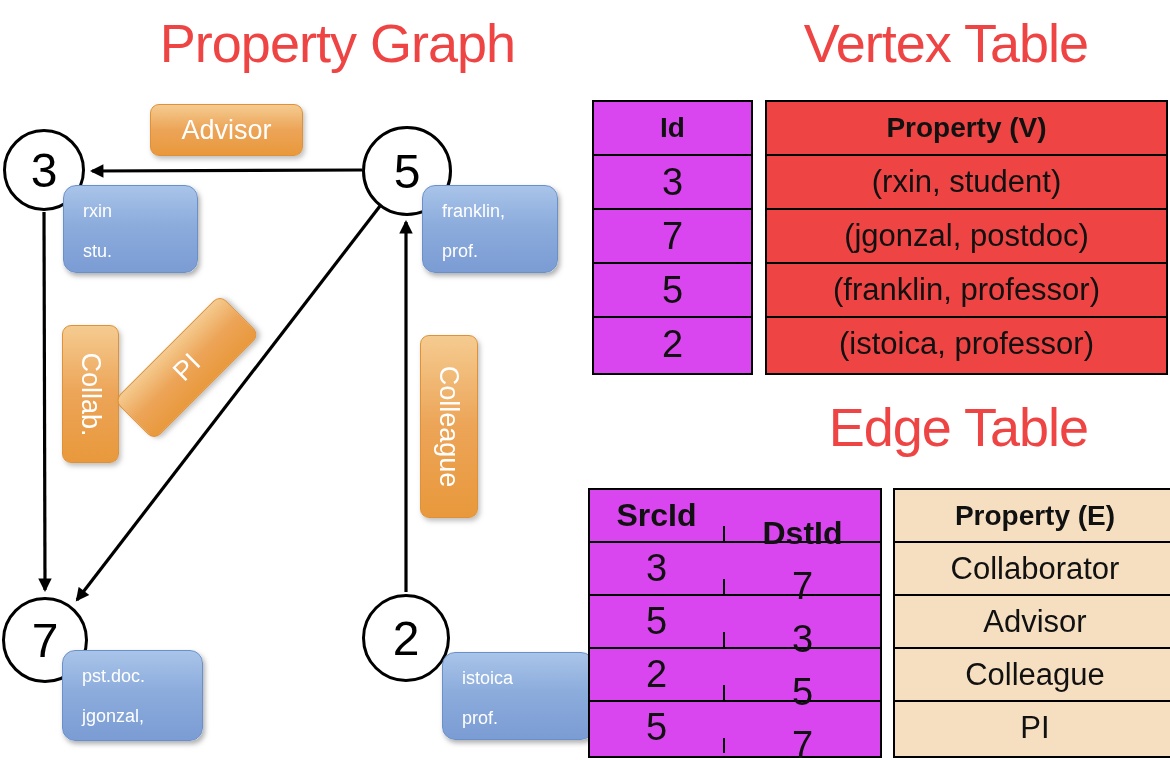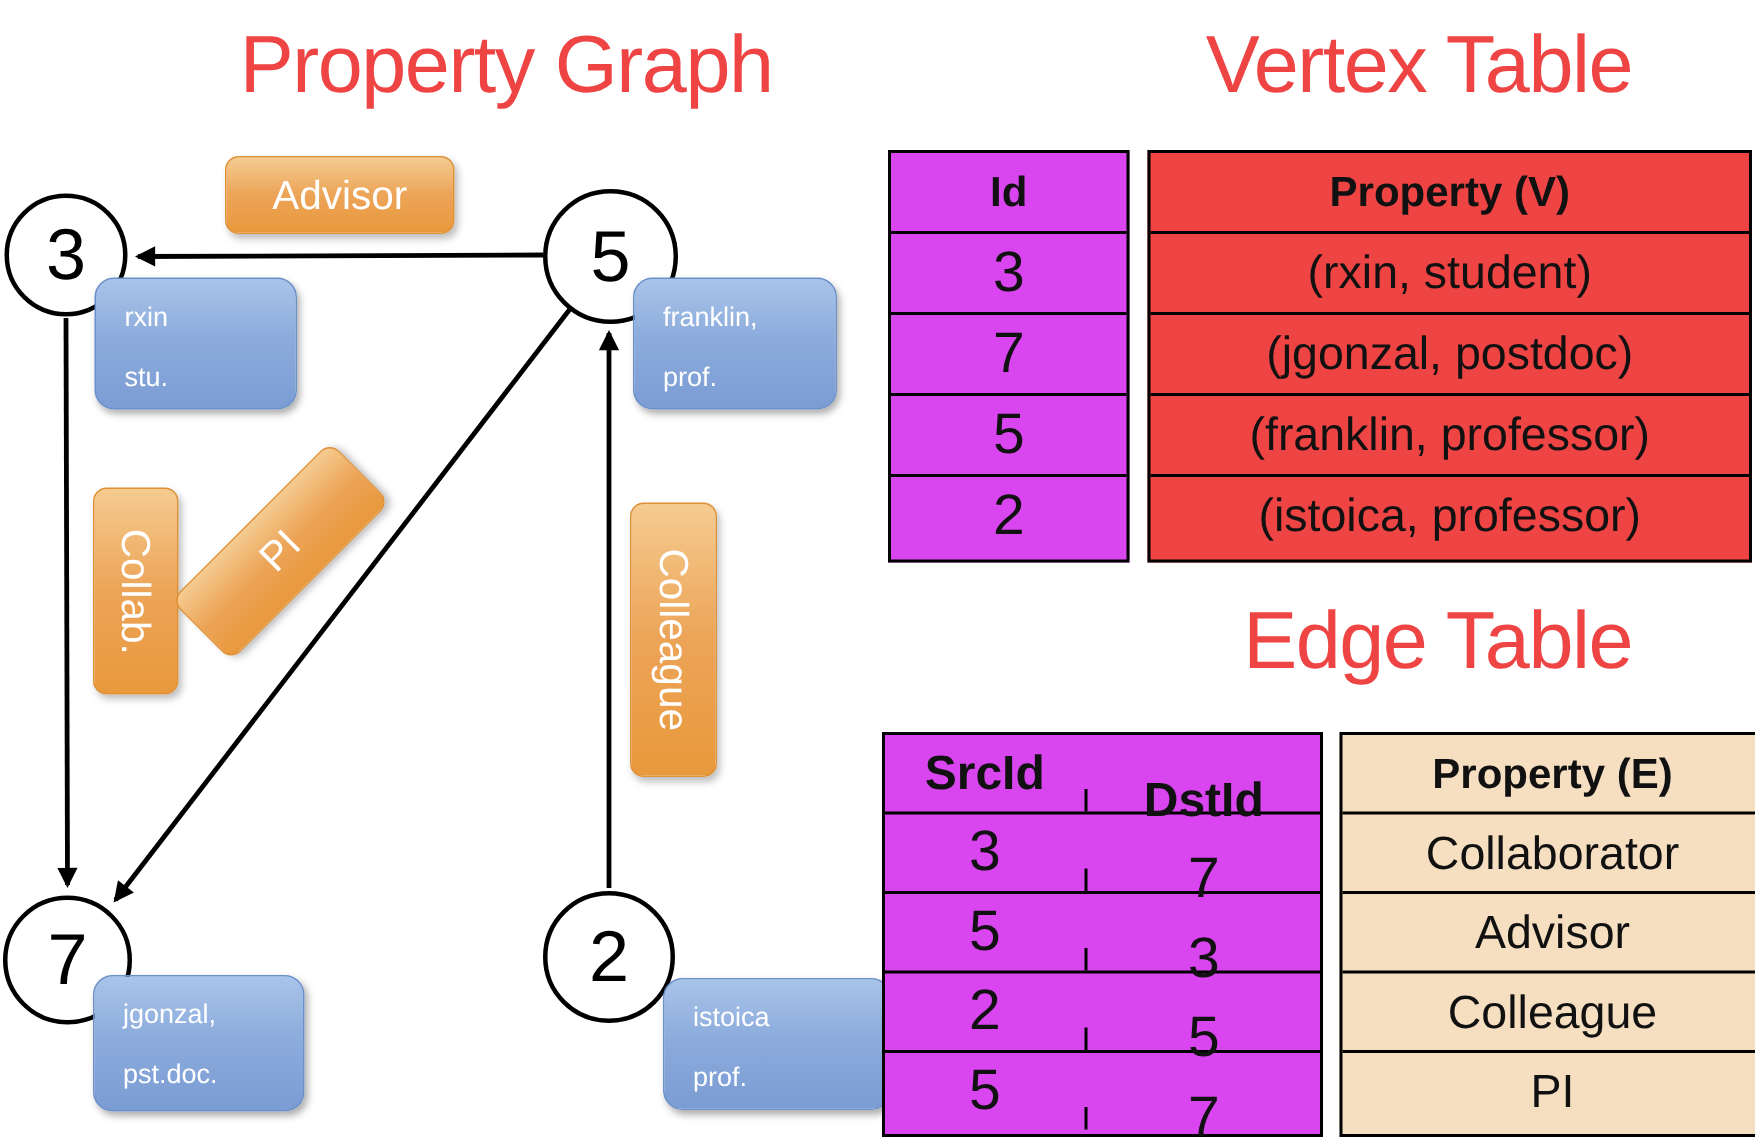--- a/index.html
+++ b/index.html
@@ -107,22 +107,22 @@
 
 <div class="vlabel" style="left:63px;top:185px;width:135px;height:88px;">
   <div>rxin</div>
   <div>stu.</div>
 </div>
 <div class="vlabel" style="left:422px;top:185px;width:136px;height:88px;">
   <div>franklin,</div>
   <div>prof.</div>
 </div>
 <div class="vlabel" style="left:62px;top:650px;width:141px;height:91px;">
+  <div>pst.doc.</div>
   <div>jgonzal,</div>
-  <div>pst.doc.</div>
 </div>
 <div class="vlabel" style="left:442px;top:652px;width:152px;height:88px;">
   <div>istoica</div>
   <div>prof.</div>
 </div>
 
 <div class="tcol" style="left:592px;top:100px;width:161px;height:275px;">
   <div class="cell hdr">Id</div>
   <div class="cell num">3</div>
   <div class="cell num">7</div>

